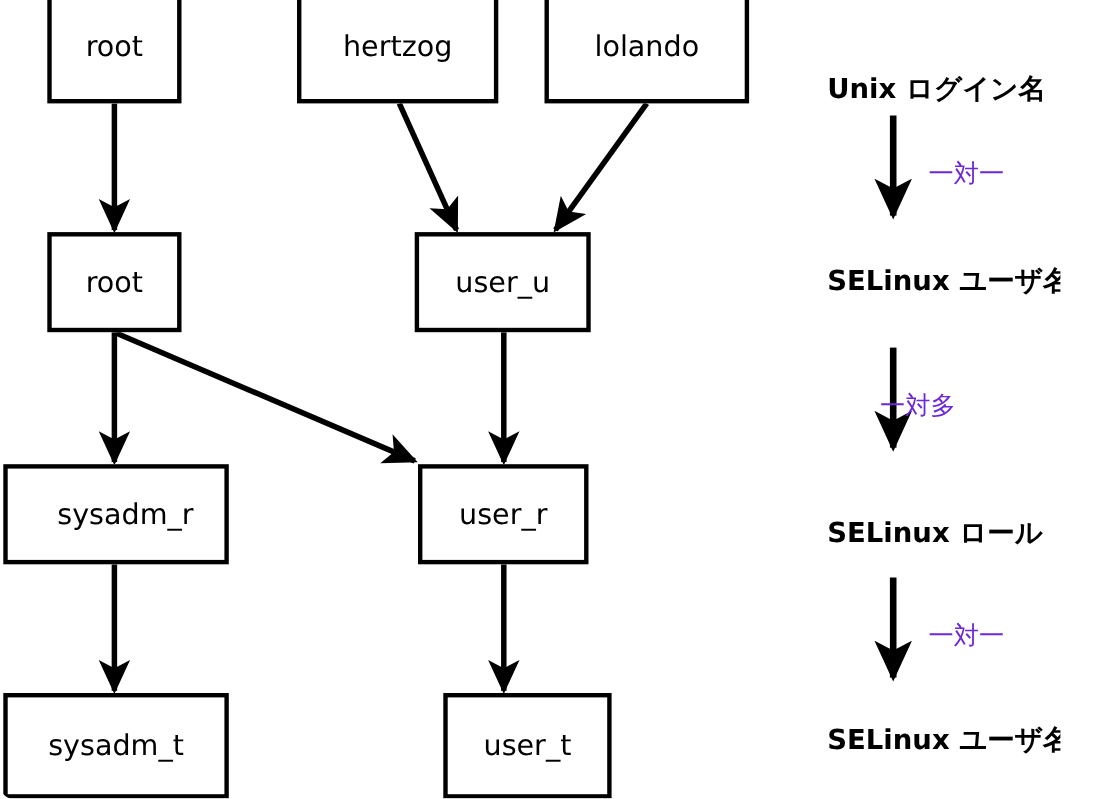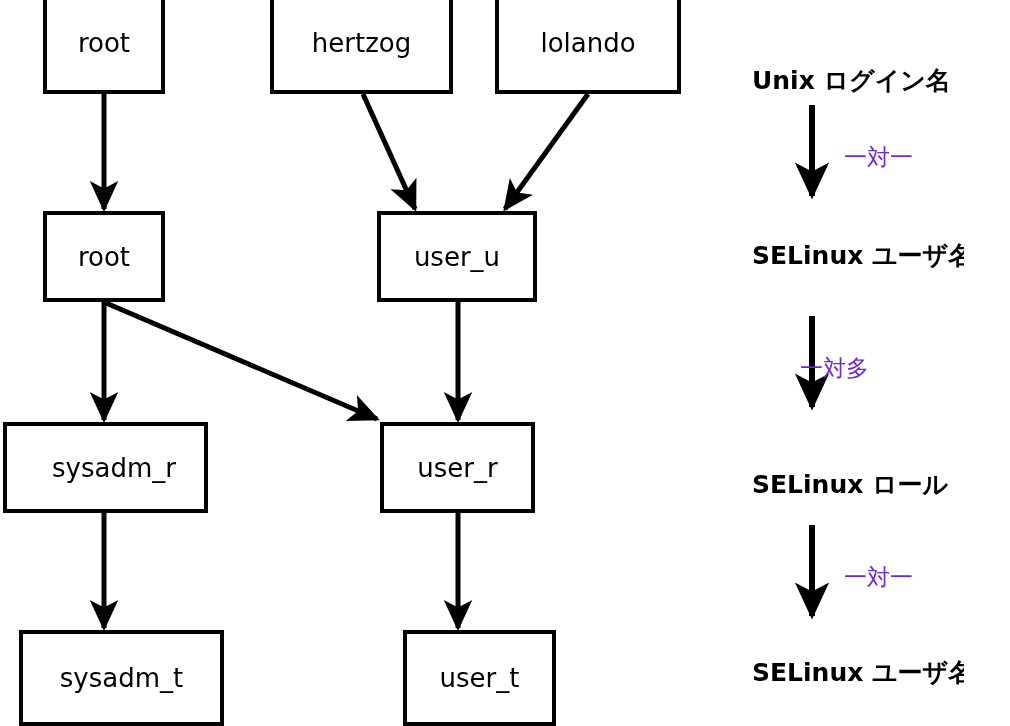--- a/index.html
+++ b/index.html
@@ -110,21 +110,21 @@
       </div>
       <div class="node" style="left: 377px; top: 211px; width: 160px; height: 91px; border-color: rgb(0, 0, 0);">
         <span class="node-label">user_u</span>
       </div>
       <div class="node" style="left: 3px; top: 422px; width: 205px; height: 91px; border-color: rgb(0, 0, 0); padding-left: 17px;">
         <span class="node-label">sysadm_r</span>
       </div>
       <div class="node" style="left: 380px; top: 422px; width: 155px; height: 91px; border-color: rgb(0, 0, 0);">
         <span class="node-label">user_r</span>
       </div>
-      <div class="node" style="left: 19px; top: 630px; width: 205px; height: 96px; border-color: rgb(0, 0, 0);">
+      <div class="node" style="left: 3px; top: 630px; width: 205px; height: 96px; border-color: rgb(0, 0, 0);">
         <span class="node-label">sysadm_t</span>
       </div>
       <div class="node" style="left: 403px; top: 630px; width: 153px; height: 96px; border-color: rgb(0, 0, 0);">
         <span class="node-label">user_t</span>
       </div>
     </div>
   <div id="legend-layer">
       <div class="legend-rel" style="left: 844px; top: 146px;">一対一</div>
       <div class="legend-rel" style="left: 800px; top: 357px;">一対多</div>
       <div class="legend-rel" style="left: 844px; top: 566px;">一対一</div>

